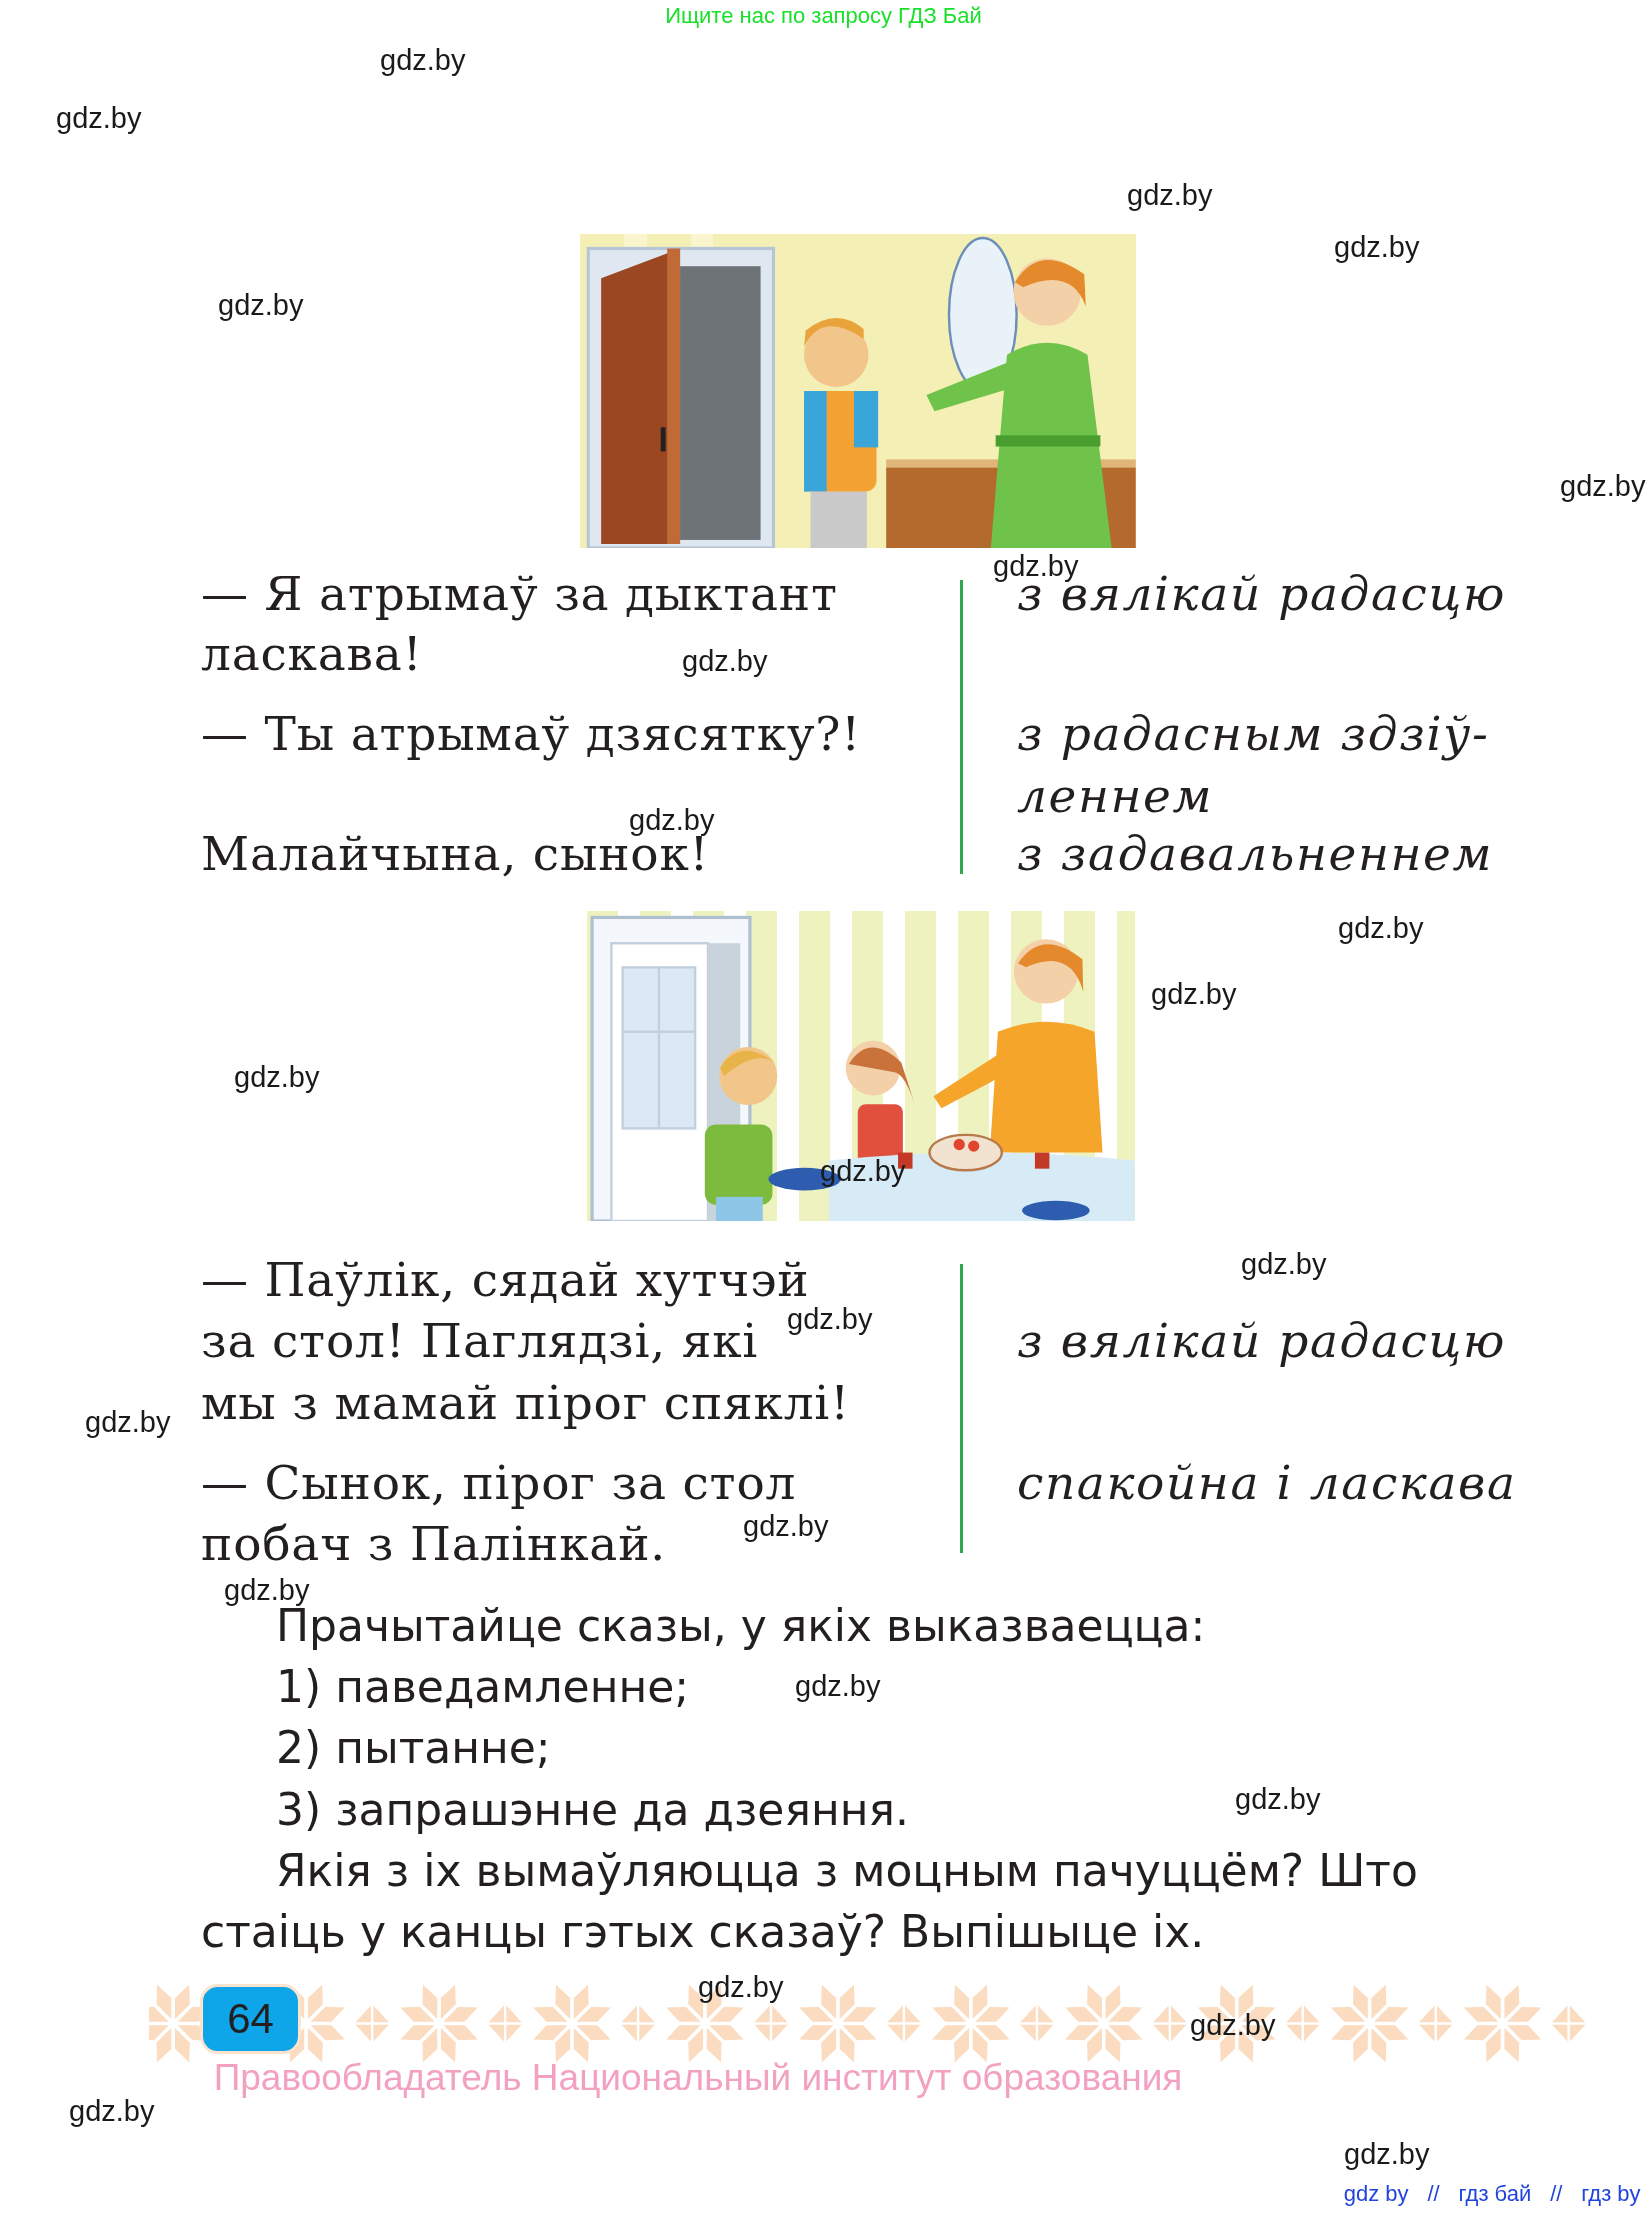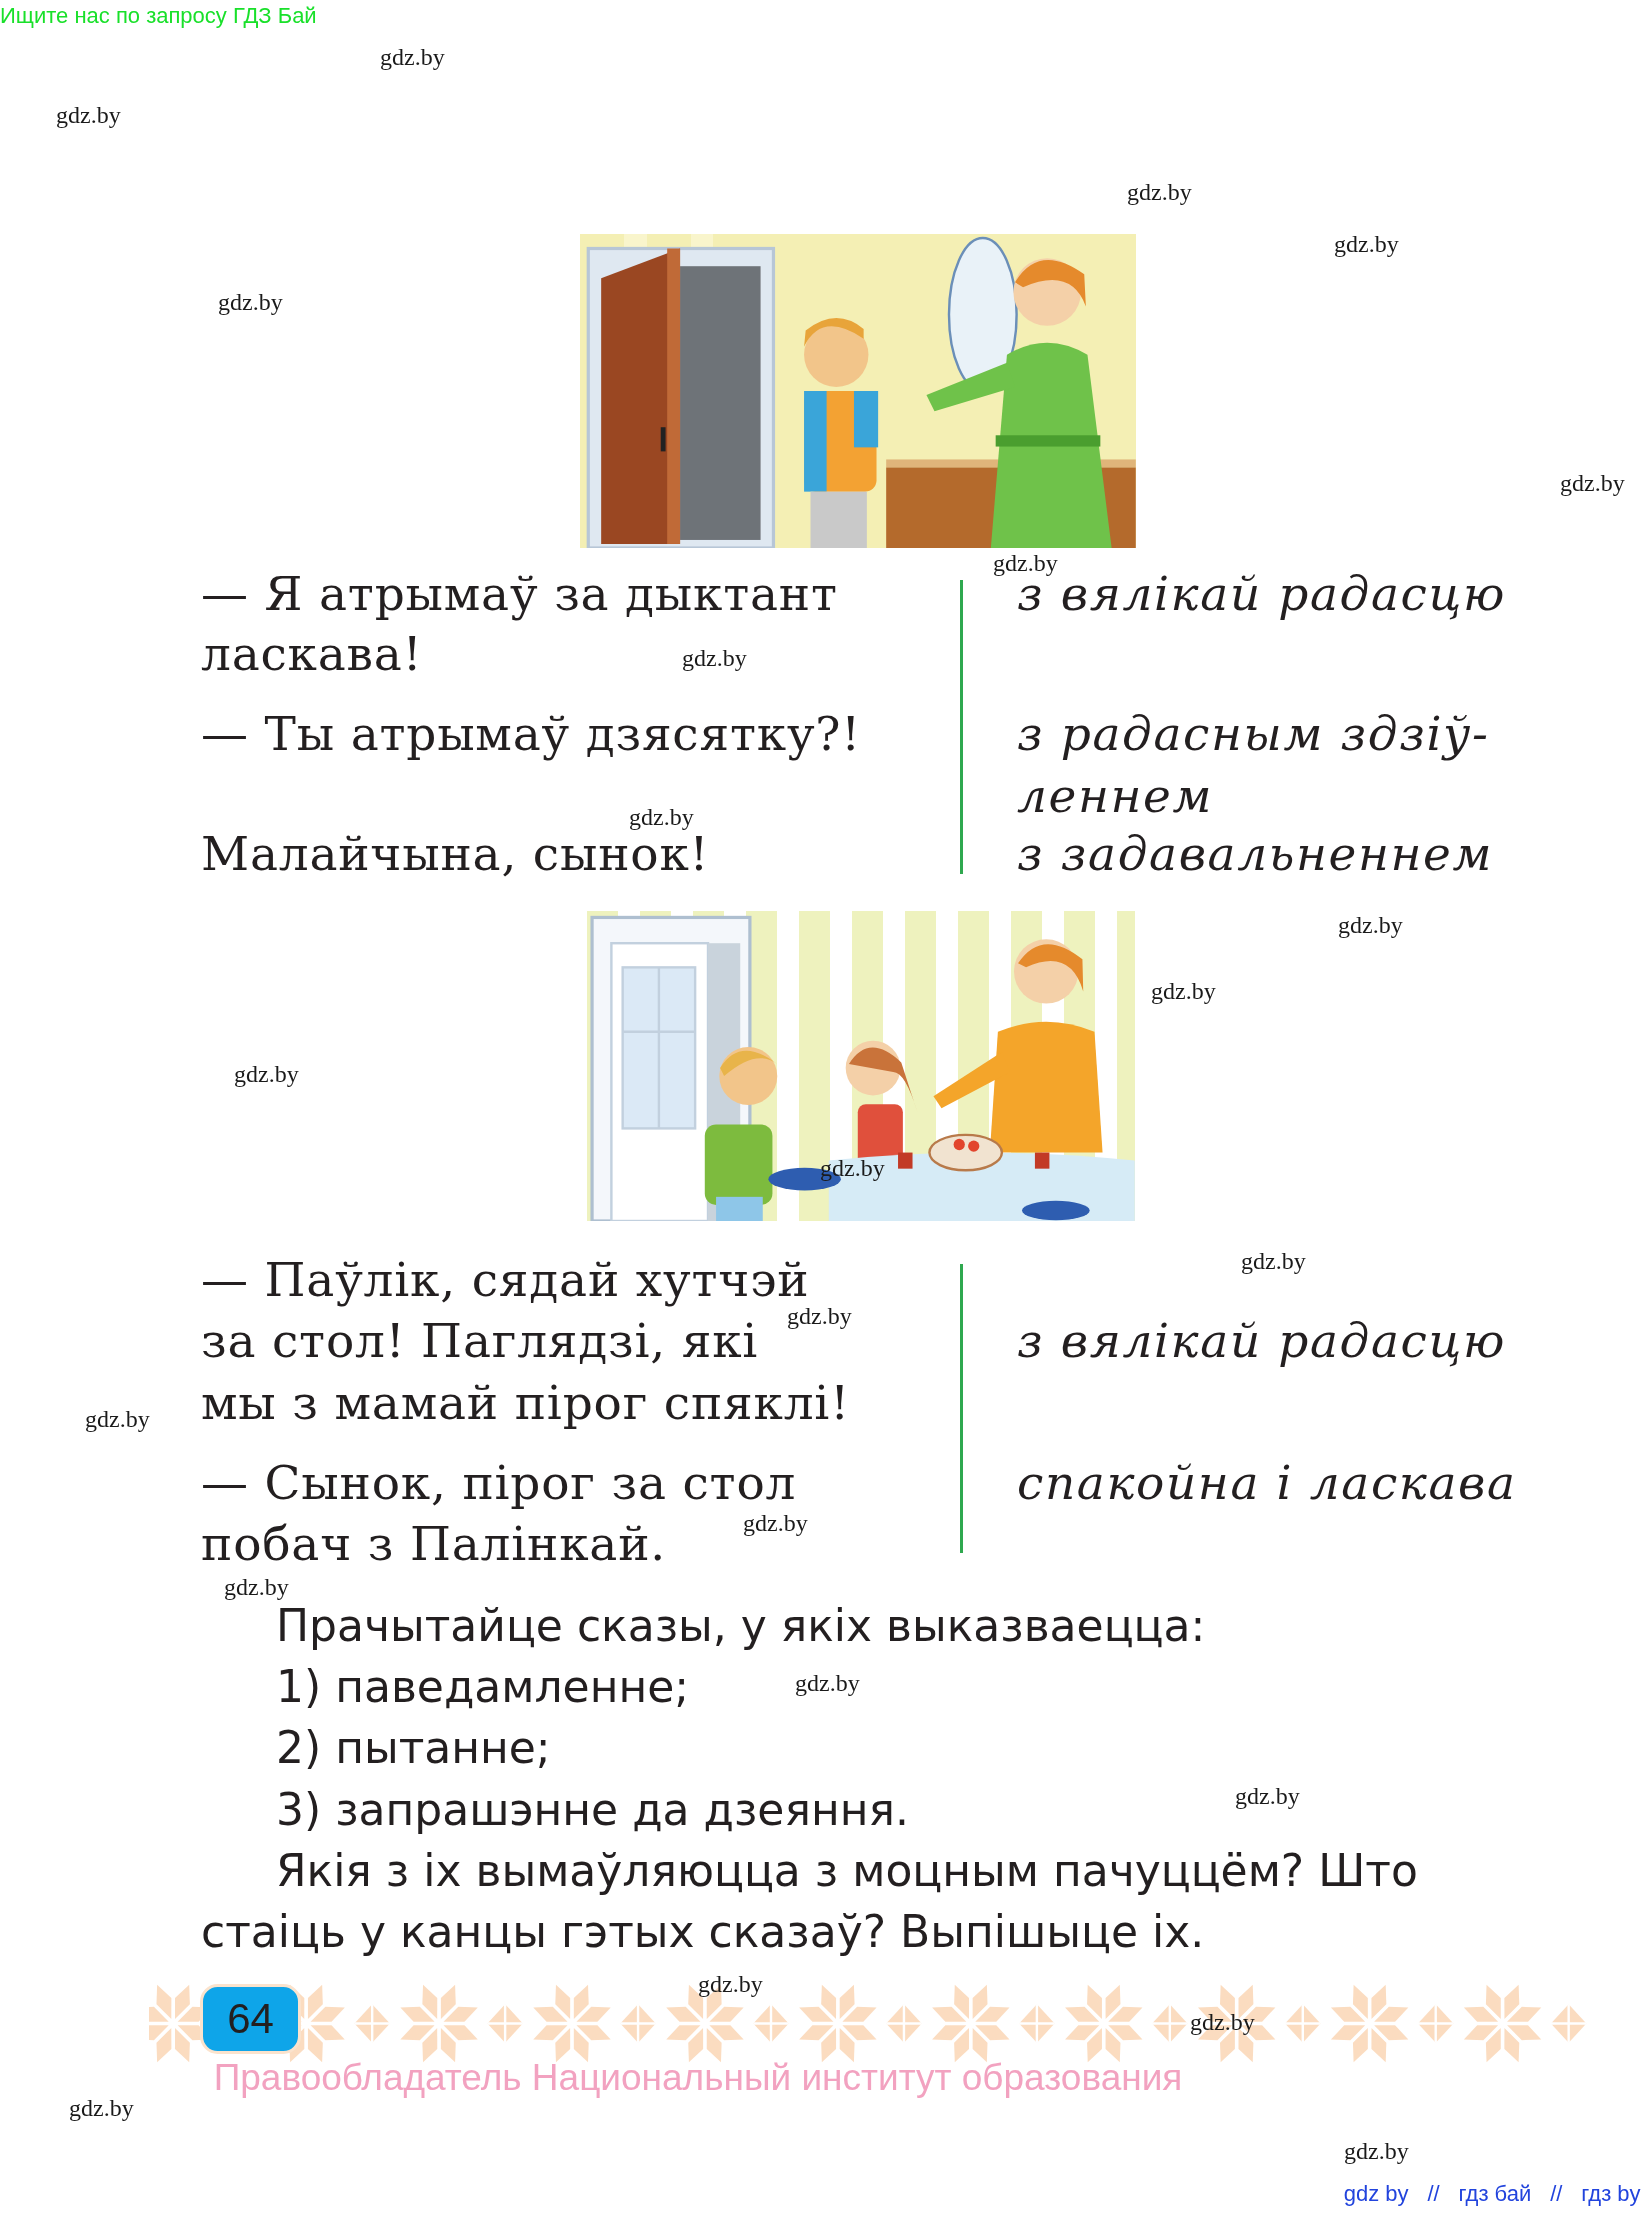--- a/index.html
+++ b/index.html
@@ -3,24 +3,24 @@
   <meta charset="utf-8">
   <style>
     html, body { margin: 0; padding: 0; }
     body {
       width: 1647px; height: 2216px; position: relative; overflow: hidden;
       background: #ffffff; color: #231f20;
       font-family: "Liberation Sans", sans-serif;
     }
     .abs { position: absolute; }
     .top-banner {
-      left: 0; width: 1647px; top: 3.2px; 
+      left: 0; width: 1647px; top: 3.2px; text-align: center;
       color: #19e02a; font-size: 22px; font-family: "Liberation Sans", sans-serif;
     }
-    .wm { color: #1a1a1a; font-size: 24px; font-family: Liberation Serif, serif; white-space: nowrap; z-index: 5; }
+    .wm { color: #1a1a1a; font-size: 29px; font-family: Liberation Sans, sans-serif; white-space: nowrap; z-index: 5; }
 
     
     .illus { overflow: hidden; }
     .scene1 { left: 580px; top: 234px; width: 556px; height: 314px;
       background: linear-gradient(90deg,#f4efb4 0 8%, #f9f5cc 8% 12%, #f4efb4 12% 20%, #f9f5cc 20% 24%, #f4efb4 24%);
     }
     .scene2 { left: 587px; top: 911px; width: 548px; height: 310px;
       background: repeating-linear-gradient(90deg,#eef2be 0 31px,#ffffff 31px 53px);
     }
 

